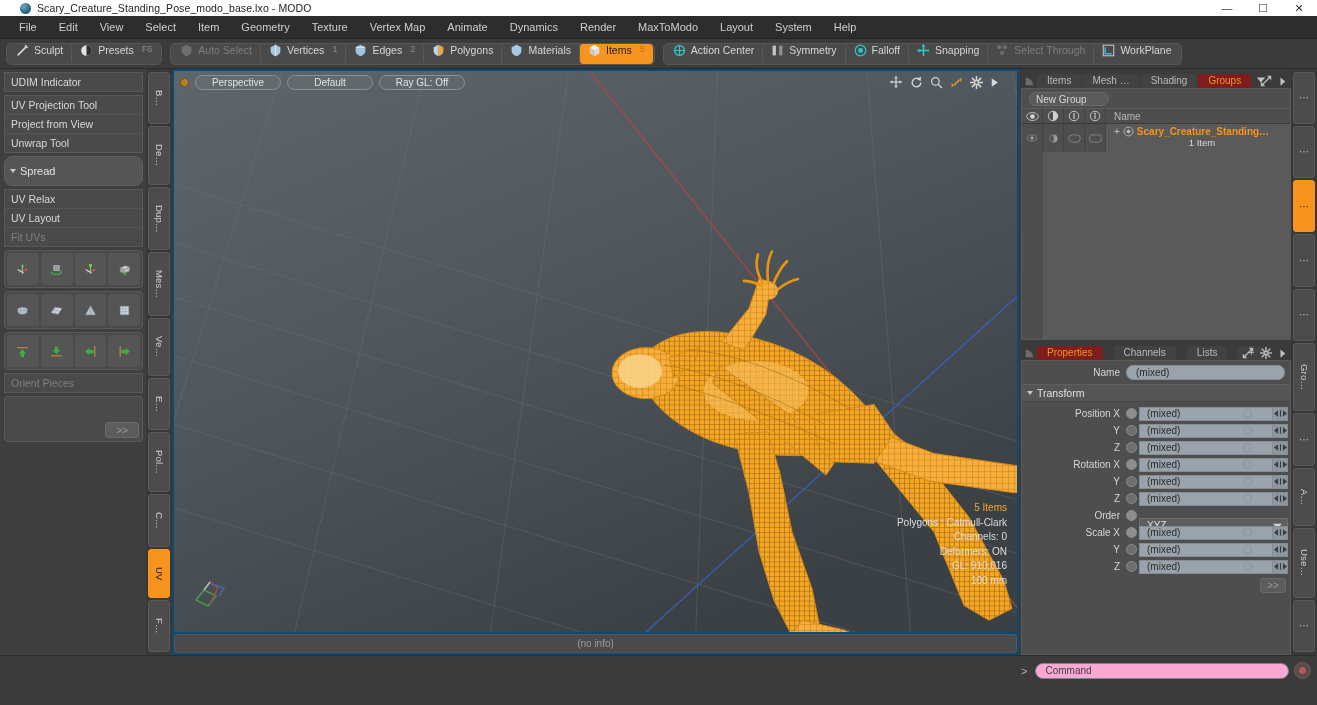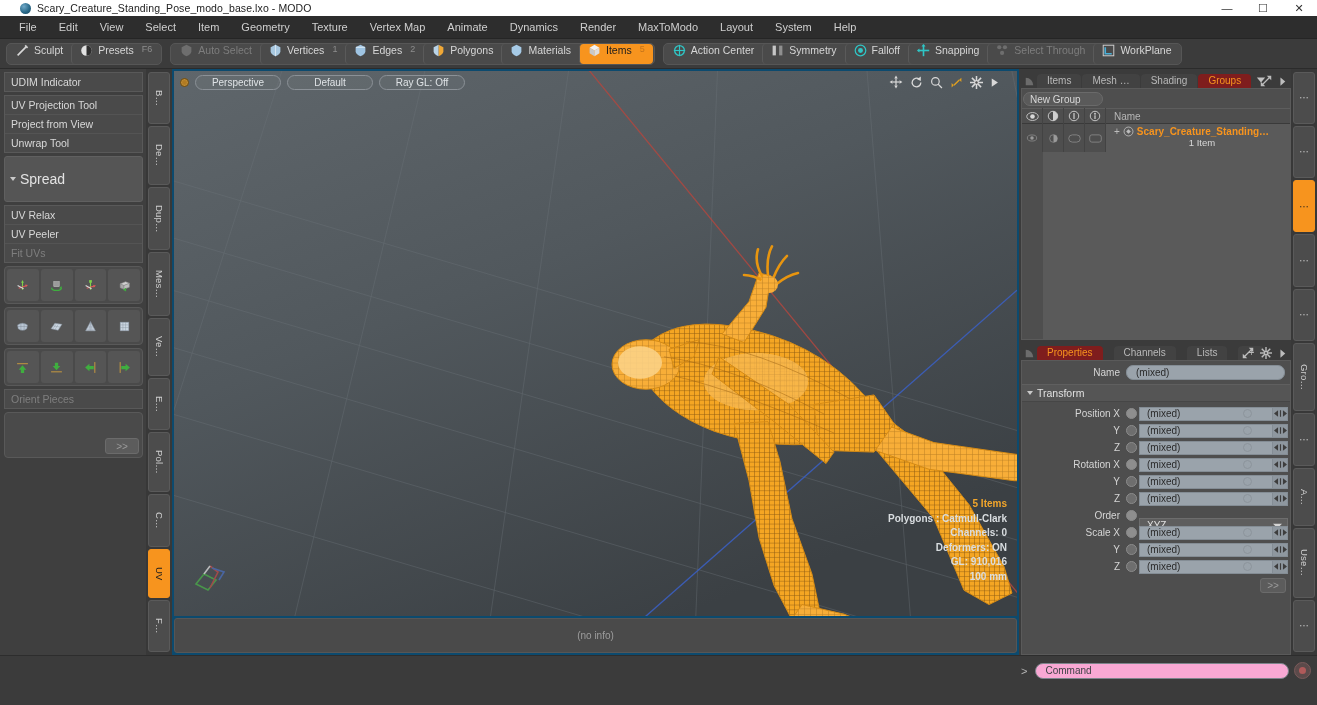--- a/index.html
+++ b/index.html
@@ -39,22 +39,22 @@
   
   .body { display:flex; height:586px; background:#3b3b3b; }
 
   
   .leftpanel { width:146px; background:#3f3f3f; padding:3px 3px 0 4px; display:flex;
     flex-direction:column; gap:3px; }
   .lp-box { background:#4a4a4a; border:1px solid #595959; border-radius:0; overflow:hidden; }
   .lp-row { font-size:10.5px; color:#d8d8d8; padding:2px 6px; line-height:14px; }
   .lp-row.dim { color:#7f7f7f; }
   .lp-row + .lp-row { border-top:1px solid #545454; }
-  .lp-head { background:#555; font-size:14px; color:#e3e3e3; padding:14px 6px;
-    display:flex; align-items:center; gap:5px; border-radius:3px; border:1px solid #606060;}
+  .lp-head { background:#555; font-size:11px; color:#e3e3e3; padding:8px 6px;
+    display:flex; align-items:center; gap:5px; border-radius:8px; border:1px solid #606060;}
   .tri { width:0;height:0;border-left:4px solid #c9c9c9;border-top:3px solid transparent;
     border-bottom:3px solid transparent; transform:rotate(90deg); }
   .icogrid { display:grid; grid-template-columns:repeat(4,1fr); gap:2px;
     background:#4a4a4a; border:1px solid #595959; border-radius:4px; padding:2px; }
   .icocell { height:32px; background:#555; border-radius:3px; display:flex;
     align-items:center; justify-content:center; }
   .lp-blank { background:#4a4a4a; border:1px solid #595959; border-radius:4px;
     height:46px; position:relative; }
   .dblarrow { position:absolute; right:3px; bottom:3px; width:34px; height:16px;
     background:#5c5c5c; border:1px solid #6b6b6b; border-radius:3px; color:#9a9a9a;
@@ -76,41 +76,41 @@
     background:linear-gradient(160deg,#5c6368 0%,#565d62 30%,#4b5155 60%,#3e4347 100%); }
   .vp-topbar { position:absolute; left:0; top:0; right:0; height:22px; display:flex;
     align-items:center; padding-left:6px; gap:6px; z-index:5; }
   .vdot { width:9px;height:9px;border-radius:50%;background:#b07a22;
     border:1px solid #6d4d14; box-shadow:inset 0 0 2px #e0b45c; }
   .vpill { height:15px; min-width:86px; padding:0 14px; border:1px solid #8b9197;
     border-radius:8px; font-size:10px; color:#dfe3e6; display:flex; align-items:center;
     justify-content:center; background:rgba(255,255,255,.04); }
   .vp-controls { position:absolute; right:18px; top:4px; display:flex; align-items:center;
     gap:7px; z-index:5; }
-  .vp-stats { position:absolute; right:10px; bottom:32px; text-align:right;
-    font-size:10px; color:#d9dde0; line-height:14.5px; z-index:4;font-weight:bold; }
+  .vp-stats { position:absolute; right:10px; bottom:44px; text-align:right;
+    font-size:10px; color:#d9dde0; line-height:14.5px; z-index:4; }
   .vp-stats .hl { color:#f3a62b; }
   .gizmo { position:absolute; left:14px; bottom:20px; width:46px; height:38px; z-index:4; }
-  .vp-footer { height:35px; background:#4a4a4a; border:1px solid #565656;
+  .vp-footer { height:19px; background:#4a4a4a; border:1px solid #565656;
     border-radius:3px; margin:2px 0 2px 0; display:flex; align-items:center;
     justify-content:center; font-size:10px; color:#9d9d9d; }
 
   
   .rightpanel { width:272px; background:#3b3b3b; display:flex; flex-direction:column;
     padding:2px 0 0 2px; }
   .rp-tabbar { height:17px; display:flex; align-items:flex-end; gap:1px; padding-left:4px;
     position:relative; }
   .rp-corner { width:11px; height:13px; display:flex; align-items:center; }
   .rtab { font-size:10px; color:#b9b9b9; padding:1px 10px 2px 10px; border-radius:4px 4px 0 0;
     background:#424242; white-space:nowrap; }
   .rtab.active { background:#7f1d1d; color:#f7941e; }
   .rp-tools { position:absolute; right:4px; bottom:1px; display:flex; gap:6px; align-items:center; }
 
   .rp-body { background:#4e4e4e; border:1px solid #5a5a5a; flex:0 0 auto; }
-  .newgroup { margin:3px 0 2px 1px; width:80px; height:14px; background:#5a5a5a;
+  .newgroup { margin:3px 0 2px 7px; width:80px; height:14px; background:#5a5a5a;
     border:1px solid #6a6a6a; border-radius:7px; font-size:10px; color:#d8d8d8;
     display:flex; align-items:center; padding-left:6px; }
   .tree-head { display:flex; height:16px; background:#4e4e4e; border-top:1px solid #5d5d5d;
     border-bottom:1px solid #3a3a3a; align-items:center; }
   .tcol { width:21px; height:16px; display:flex; align-items:center; justify-content:center;
     border-right:1px solid #434343; }
   .tname { flex:1; font-size:10px; color:#b7b7b7; padding-left:8px; }
   .tree-row { display:flex; min-height:28px; background:#5a5a5a; align-items:stretch; }
   .tree-row .tcol { height:auto; background:#4e4e4e; }
   .row-main { flex:1; padding:2px 0 2px 8px; }
@@ -350,21 +350,21 @@
         <div class="lp-row">UV Projection Tool</div>
         <div class="lp-row">Project from View</div>
         <div class="lp-row">Unwrap Tool</div>
       </div>
     <div class="lp-head">
       <span class="tri"></span>
       <span>Spread</span>
     </div>
     <div class="lp-box" id="lp-b">
         <div class="lp-row">UV Relax</div>
-        <div class="lp-row">UV Peeler</div>
+        <div class="lp-row">UV Layout</div>
         <div class="lp-row dim">Fit UVs</div>
       </div>
 
     <div class="icogrid">
       <div class="icocell">
         <svg class="ic" viewBox="0 0 24 24" width="22" height="22">
             <g stroke-width="2" fill="none">
           <line x1="12" y1="20" x2="12" y2="5" stroke="#7fd24a"></line>
               <polygon points="12,2 9.5,7 14.5,7" fill="#7fd24a"></polygon>
           <line x1="5" y1="17" x2="20" y2="12" stroke="#e05a5a"></line>

